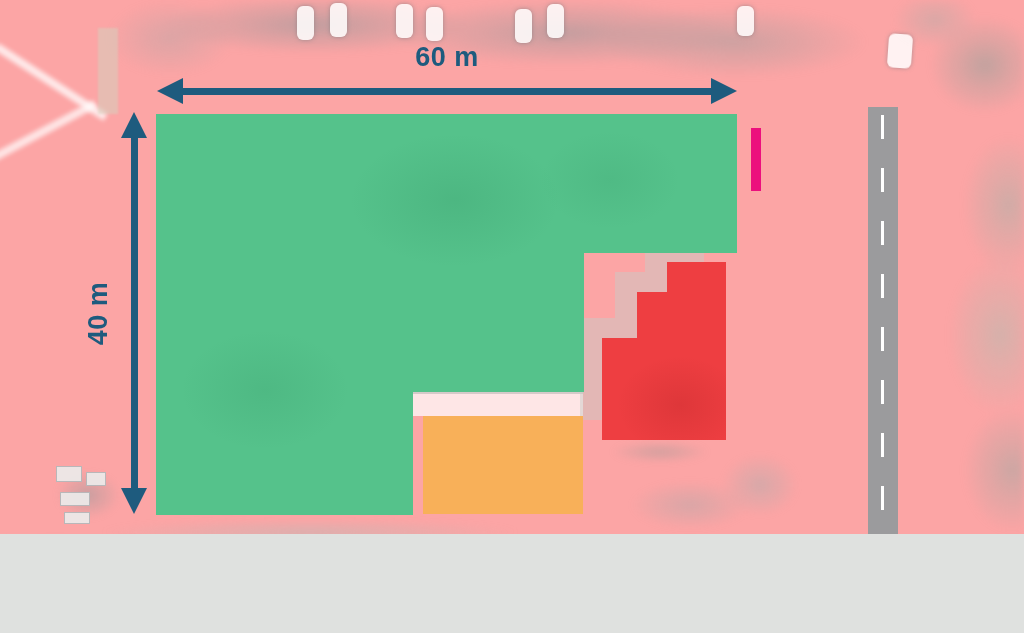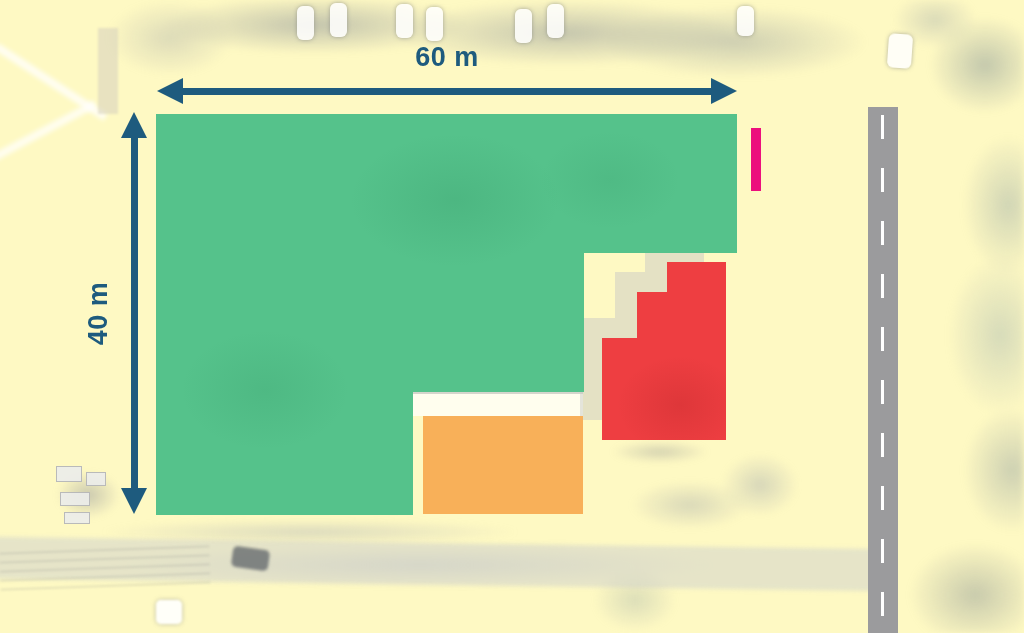--- a/index.html
+++ b/index.html
@@ -6,22 +6,22 @@
     --dimension-blue:#1e5b7e;
     --site-green:#55c28b;
     --building-red:#ee3e41;
     --building-orange:#f8b059;
     --marker-pink:#ec0f7d;
     --road-gray:#9b9b9d;
     --road-dash:#ffffff;
   }
   html,body{margin:0;padding:0;background:#dfe1df;font-family:"Liberation Sans",sans-serif;}
   .stage{
-    position:relative;width:1024px;height:633px;overflow:hidden;
-    background-color:#fef9c3;
+    position:relative;width:1024px;height:534px;overflow:hidden;
+    background-color:#fca5a5;
   }
   .stage *{position:absolute;box-sizing:border-box;}
 
   
   .aerial{
     left:0;top:0;width:1024px;height:633px;filter:blur(3px);
     background-image:
       radial-gradient(220px 42px at 315px 25px, rgba(146,151,154,.55), transparent 70%),
       radial-gradient(250px 48px at 565px 33px, rgba(146,151,154,.52), transparent 70%),
       radial-gradient(190px 52px at 735px 42px, rgba(150,157,157,.45), transparent 70%),

